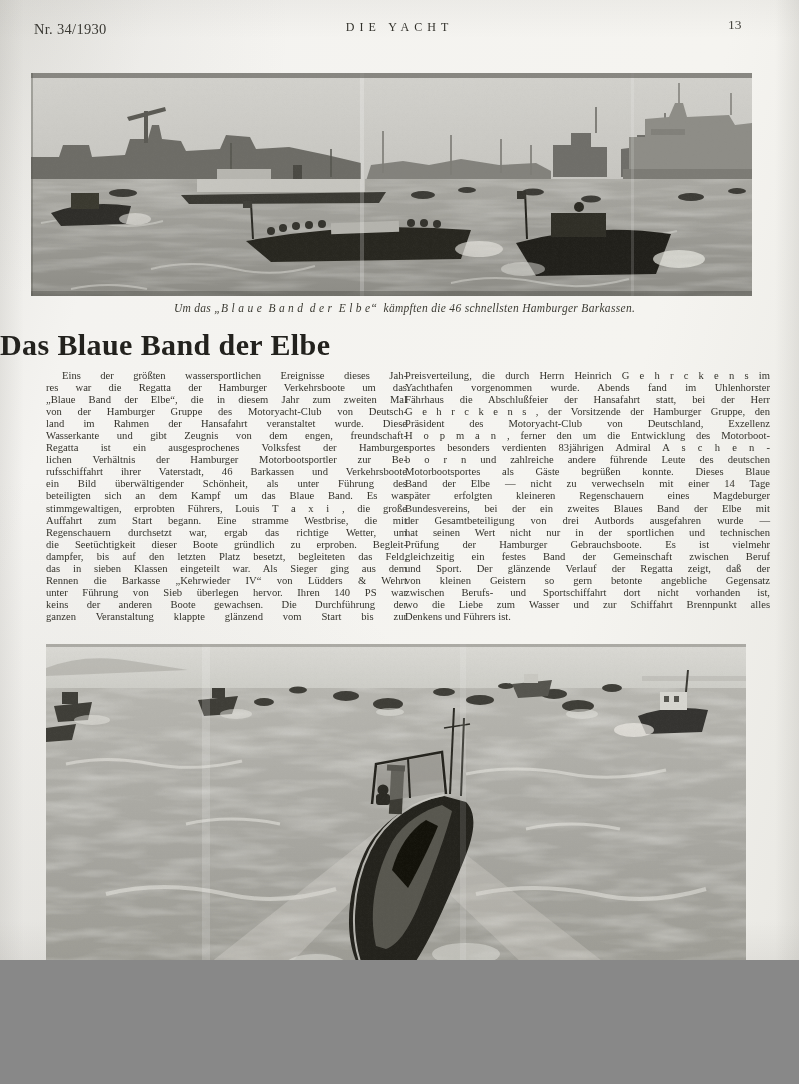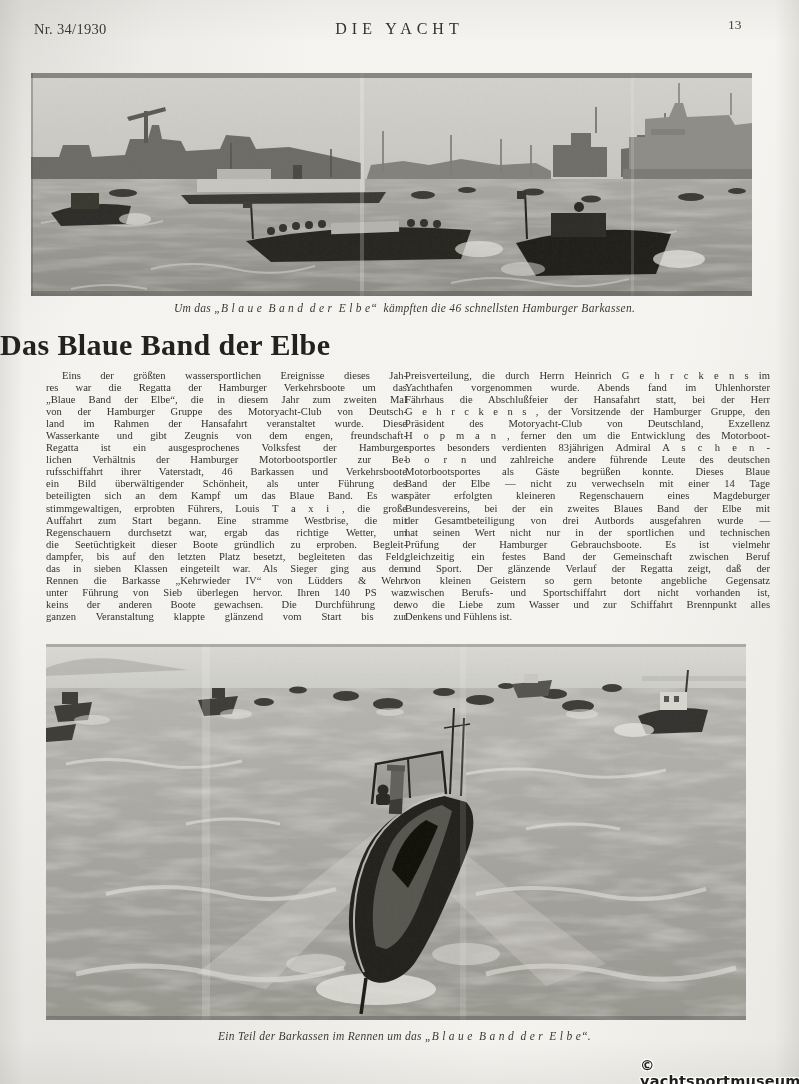--- a/index.html
+++ b/index.html
@@ -1,31 +1,31 @@
 <!DOCTYPE html>
 <html><head>
 <meta charset="utf-8">
 <style>
   html,body{margin:0;padding:0;background:#888;}
   .page{
-    position:relative;width:799px;height:1084px;margin:0 auto;
+    position:relative;width:799px;height:960px;margin:0 auto;
     background:linear-gradient(105deg,#e9e8e4 0%,#f4f3f0 15%,#f5f4f0 70%,#eas 0) ,#f2f1ed;
     background:linear-gradient(105deg,#e9e8e4 0%,#f4f3f0 15%,#f5f4f0 70%,#e9e8e3 100%);
     font-family:"Liberation Serif",serif;color:#33322c;overflow:hidden;
   }
   .page::before{
     content:"";position:absolute;inset:0;pointer-events:none;
     background:
       radial-gradient(circle at 6% 97%, rgba(140,138,130,.14), rgba(0,0,0,0) 38%),
       radial-gradient(circle at 3% 3%, rgba(140,138,130,.12), rgba(0,0,0,0) 22%),
       linear-gradient(90deg, rgba(150,148,142,.16), rgba(0,0,0,0) 3%, rgba(0,0,0,0) 97%, rgba(150,148,142,.18)),
       linear-gradient(0deg, rgba(150,148,142,.12), rgba(0,0,0,0) 4%, rgba(0,0,0,0) 96%, rgba(160,158,152,.10));
   }
   .hdr-issue{position:absolute;left:34px;top:21px;font-size:14.5px;letter-spacing:.3px;color:#3a3933;}
-  .hdr-title{position:absolute;left:0;right:0;top:20px;text-align:center;font-size:16px;letter-spacing:5px;color:#33322c;}
+  .hdr-title{position:absolute;left:0;right:0;top:20px;text-align:center;font-size:12px;letter-spacing:5px;color:#33322c;}
   .hdr-page{position:absolute;left:728px;top:17px;font-size:13.5px;color:#45443e;}
   .photo{position:absolute;line-height:0;}
   .photo svg{display:block;}
   .photo1{left:31px;top:73px;width:721px;height:223px;}
   .photo2{left:46px;top:644px;width:700px;height:376px;}
   .caption{position:absolute;left:0;right:0;text-align:center;font-style:italic;font-size:11.5px;
     letter-spacing:.3px;white-space:pre;color:#3b3a32;margin-left:10px;}
   .cap1{top:302px;}
   .cap2{top:1030px;}
   .title{position:absolute;left:0;right:0;top:328px;margin:0;text-align:left;
@@ -202,21 +202,21 @@
       <div class="tline">später erfolgten kleineren Regenschauern eines Magdeburger</div>
       <div class="tline">Bundesvereins, bei der ein zweites Blaues Band der Elbe mit</div>
       <div class="tline">der Gesamtbeteiligung von drei Autbords ausgefahren wurde —</div>
       <div class="tline">hat seinen Wert nicht nur in der sportlichen und technischen</div>
       <div class="tline">Prüfung der Hamburger Gebrauchsboote.  Es ist vielmehr</div>
       <div class="tline">gleichzeitig ein festes Band der Gemeinschaft zwischen Beruf</div>
       <div class="tline">und Sport. Der glänzende Verlauf der Regatta zeigt, daß der</div>
       <div class="tline">von kleinen Geistern so gern betonte angebliche Gegensatz</div>
       <div class="tline">zwischen Berufs- und Sportschiffahrt dort nicht vorhanden ist,</div>
       <div class="tline">wo die Liebe zum Wasser und zur Schiffahrt Brennpunkt alles</div>
-      <div class="tline lastleft">Denkens und Fühlens ist.</div>
+      <div class="tline lastleft">Denkens und Führers ist.</div>
     </div>
 
   <div class="photo photo2">
     <svg width="700" height="376" viewBox="0 0 700 376" xmlns="http://www.w3.org/2000/svg">
       <defs>
         <linearGradient id="p2sky" x1="0" y1="0" x2="0" y2="1">
           <stop offset="0" stop-color="#dbdad5"></stop>
             <stop offset="1" stop-color="#ccccc6"></stop>
         </linearGradient>
         <linearGradient id="p2water" x1="0" y1="0" x2="0" y2="1">

